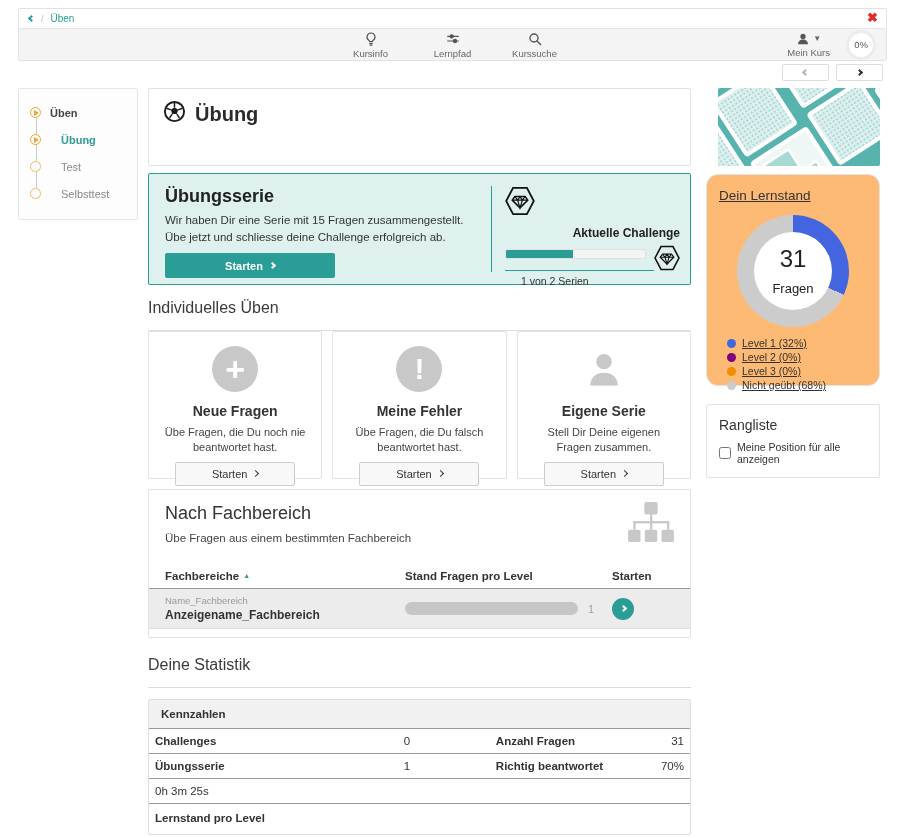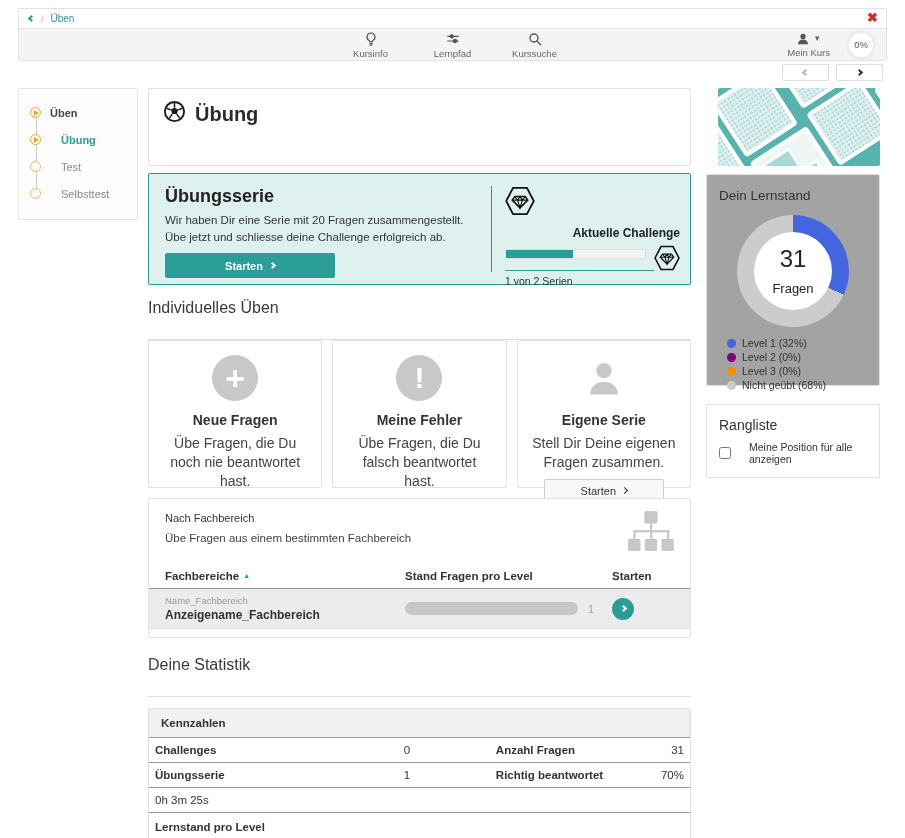--- a/index.html
+++ b/index.html
@@ -58,39 +58,39 @@
   .btn-teal { margin-top:8px; width:170px; height:25px; background:#2a9d96; color:#fff; border:none; border-radius:2px; font-size:11px; font-weight:bold; font-family:inherit; display:flex; align-items:center; justify-content:center; gap:7px; cursor:pointer; }
   .serie-right { flex:1; border-left:1px solid #2a9d96; padding-left:13px; }
   .ch-top { display:flex; align-items:flex-start; gap:8px; }
   .ch-count { font-size:19px; font-weight:bold; color:#222; line-height:1.1; }
   .ch-caption { font-size:9.5px; color:#333; margin-top:1px; }
   .ch-current { font-size:12px; color:#222; margin-top:6px; font-weight:bold;text-align:right;}
   .ch-bar-row { display:flex; align-items:center; margin-top:5px; border-bottom:1px solid #2a9d96; padding-bottom:7px; }
   .ch-track { flex:1; height:10px; background:#f4f4f4; border:1px solid #e0e0e0; border-radius:2px; overflow:hidden; }
   .ch-fill { height:100%; background:#2a9d96; }
   .ch-gem { margin-left:8px; margin-bottom:-12px; background:#def1ef;}
-  .ch-sub { font-size:10.5px; color:#333; margin-top:4px; }
-
-  
-  .section-h { font-size:16px; color:#3a3a3a; font-weight:normal; padding-bottom:22px; border-bottom:1px solid #ddd; margin-top:14px; }
+  .ch-sub { font-size:10.5px; color:#333; margin-top:4px;margin-left:16px; }
+
+  
+  .section-h { font-size:16px; color:#3a3a3a; font-weight:normal; padding-bottom:13px; border-bottom:1px solid #ddd; margin-top:14px; }
   .section-p { font-size:12px; color:#444; margin:11px 0 12px 0; }
 
   
   .modes { display:flex; gap:10px; }
   .modecard { flex:1; border:1px solid #e2e2e2; background:#fff; border-radius:2px; height:148px; padding-top:14px; text-align:center; }
   .mode-icon { width:46px; height:46px; border-radius:50%; background:#c8c8c8; margin:0 auto; display:flex; align-items:center; justify-content:center; color:#fff; }
   .mode-icon .plus { font-size:34px; font-weight:bold; line-height:40px;}
   .mode-icon .excl { font-size:30px; font-weight:bold; }
   .mode-title { font-size:14px; font-weight:bold; color:#333; margin-top:11px; }
-  .mode-desc { font-size:14px; color:#444; line-height:1.35; margin-top:6px; padding:0 14px; min-height:28px;}
+  .mode-desc { font-size:11px; color:#444; line-height:1.35; margin-top:6px; padding:0 14px; min-height:28px;}
   .btn-outline { margin:7px auto 0 auto; width:120px; height:24px; background:#f8f8f8; border:1px solid #ccc; border-radius:2px; font-size:11px; color:#333; font-family:inherit; display:flex; align-items:center; justify-content:center; gap:6px; cursor:pointer; }
 
   
   .fbcard { margin-top:10px; border:1px solid #e2e2e2; background:#fff; border-radius:2px; position:relative; padding-top:13px;}
-  .fb-title { font-size:11px; color:#333; padding:0 16px; }
+  .fb-title { font-size:18px; color:#333; padding:0 16px; }
   .fb-sub { font-size:11.5px; color:#444; padding:0 16px; margin-top:8px; }
   .fb-orgicon { position:absolute; right:16px; top:12px; }
   .fb-table-head { display:grid; grid-template-columns:240px 1fr 62px; padding:0 16px 6px 16px; margin-top:26px; border-bottom:1px solid #999; font-size:11.5px; font-weight:bold; color:#333; }
   .fb-sort { color:#2a9d96; font-size:7px; margin-left:4px; vertical-align:2px;}
   .fb-row { display:grid; grid-template-columns:240px 1fr 62px; align-items:center; background:#ececec; padding:6px 16px; border-bottom:1px solid #e0e0e0; margin-bottom:8px;}
   .fb-name-s { font-size:9.5px; color:#999; }
   .fb-name-b { font-size:12px; font-weight:bold; color:#333; margin-top:2px;}
   .fb-barcell { display:flex; align-items:center; gap:10px; padding-right:18px;}
   .fb-bar { flex:1; height:13px; background:#c6c6c6; border-radius:7px; }
   .fb-num { font-size:11px; color:#8aa; color:#90a8a6;}
@@ -102,32 +102,32 @@
   .stat-row { display:grid; grid-template-columns:46% 17% 27% 10%; font-size:11.5px; border-bottom:1px solid #999; }
   .stat-row > div { padding:6px 6px; }
   .stat-label { font-weight:bold; color:#333; }
   .stat-val { color:#333; }
   .stat-val2 { text-align:right; color:#333; }
   .stat-level { padding:8px 6px 10px 6px; }
   .stat-level-label { font-size:11.5px; font-weight:bold; color:#333; }
 
   
   .map { margin-left:12px; width:162px; height:78px; border-radius:2px; overflow:hidden; }
-  .lscard { margin-top:8px; border:1px solid #e2e2e2; border-radius:2px; background:#a3a3a3; padding:13px 12px; height:212px;}
+  .lscard { margin-top:8px; border:1px solid #e2e2e2; border-radius:12px; background:#fdba74; padding:13px 12px; height:212px;text-decoration:underline;}
   .ls-title { font-size:13.5px; color:#333; }
   .donut { width:112px; height:112px; border-radius:50%; margin:12px auto 10px auto; position:relative; background:#ccc; }
   .donut-hole { position:absolute; left:17px; top:17px; width:78px; height:78px; background:#fff; border-radius:50%; display:flex; flex-direction:column; align-items:center; justify-content:center; }
   .donut-num { font-size:24px; color:#222; line-height:1; }
   .donut-sub { font-size:13px; color:#222; margin-top:10px;text-align:right;}
   .legend-item { display:flex; align-items:center; gap:6px; margin-top:2px; }
   .legend-dot { width:9px; height:9px; border-radius:50%; flex:none; }
   .legend-txt { font-size:10.5px; color:#333; }
   .rkcard { margin-top:18px; border:1px solid #e2e2e2; border-radius:2px; background:#fff; padding:12px; }
   .rk-title { font-size:14px; color:#333; }
-  .rk-check { display:flex; align-items:center; gap:18px; margin-top:8px; font-size:10.5px; color:#333; }
+  .rk-check { display:flex; align-items:center; gap:6px; margin-top:8px; font-size:10.5px; color:#333; }
   .rk-check input { width:12px; height:12px; cursor:pointer; }
 </style>
 </head>
 <body>
 
 <div class="page">
 
   <div class="topcard">
     <div class="crumb-row">
       <span class="crumb-back" style="color:#2a9d96;">
@@ -235,21 +235,21 @@
                 </g>
               </svg>
           </span>
           <span>Übung</span>
         </div>
       </div>
 
       <div class="seriecard">
         <div class="serie-left">
           <div class="serie-title">Übungsserie</div>
-          <div class="serie-desc">Wir haben Dir eine Serie mit 20 Fragen zusammengestellt. Übe jetzt und schliesse deine Challenge erfolgreich ab.</div>
+          <div class="serie-desc">Wir haben Dir eine Serie mit 15 Fragen zusammengestellt. Übe jetzt und schliesse deine Challenge erfolgreich ab.</div>
           <button class="btn-teal">
             <span>Starten</span>
               <span class="chev"></span>
           </button>
         </div>
         <div class="serie-right">
           <div class="ch-top">
             <span>
               <svg width="30" height="30" viewBox="0 0 100 100" fill="none" stroke="#111" stroke-width="6">
                   <polygon points="27,6 73,6 96,50 73,94 27,94 4,50"></polygon>

